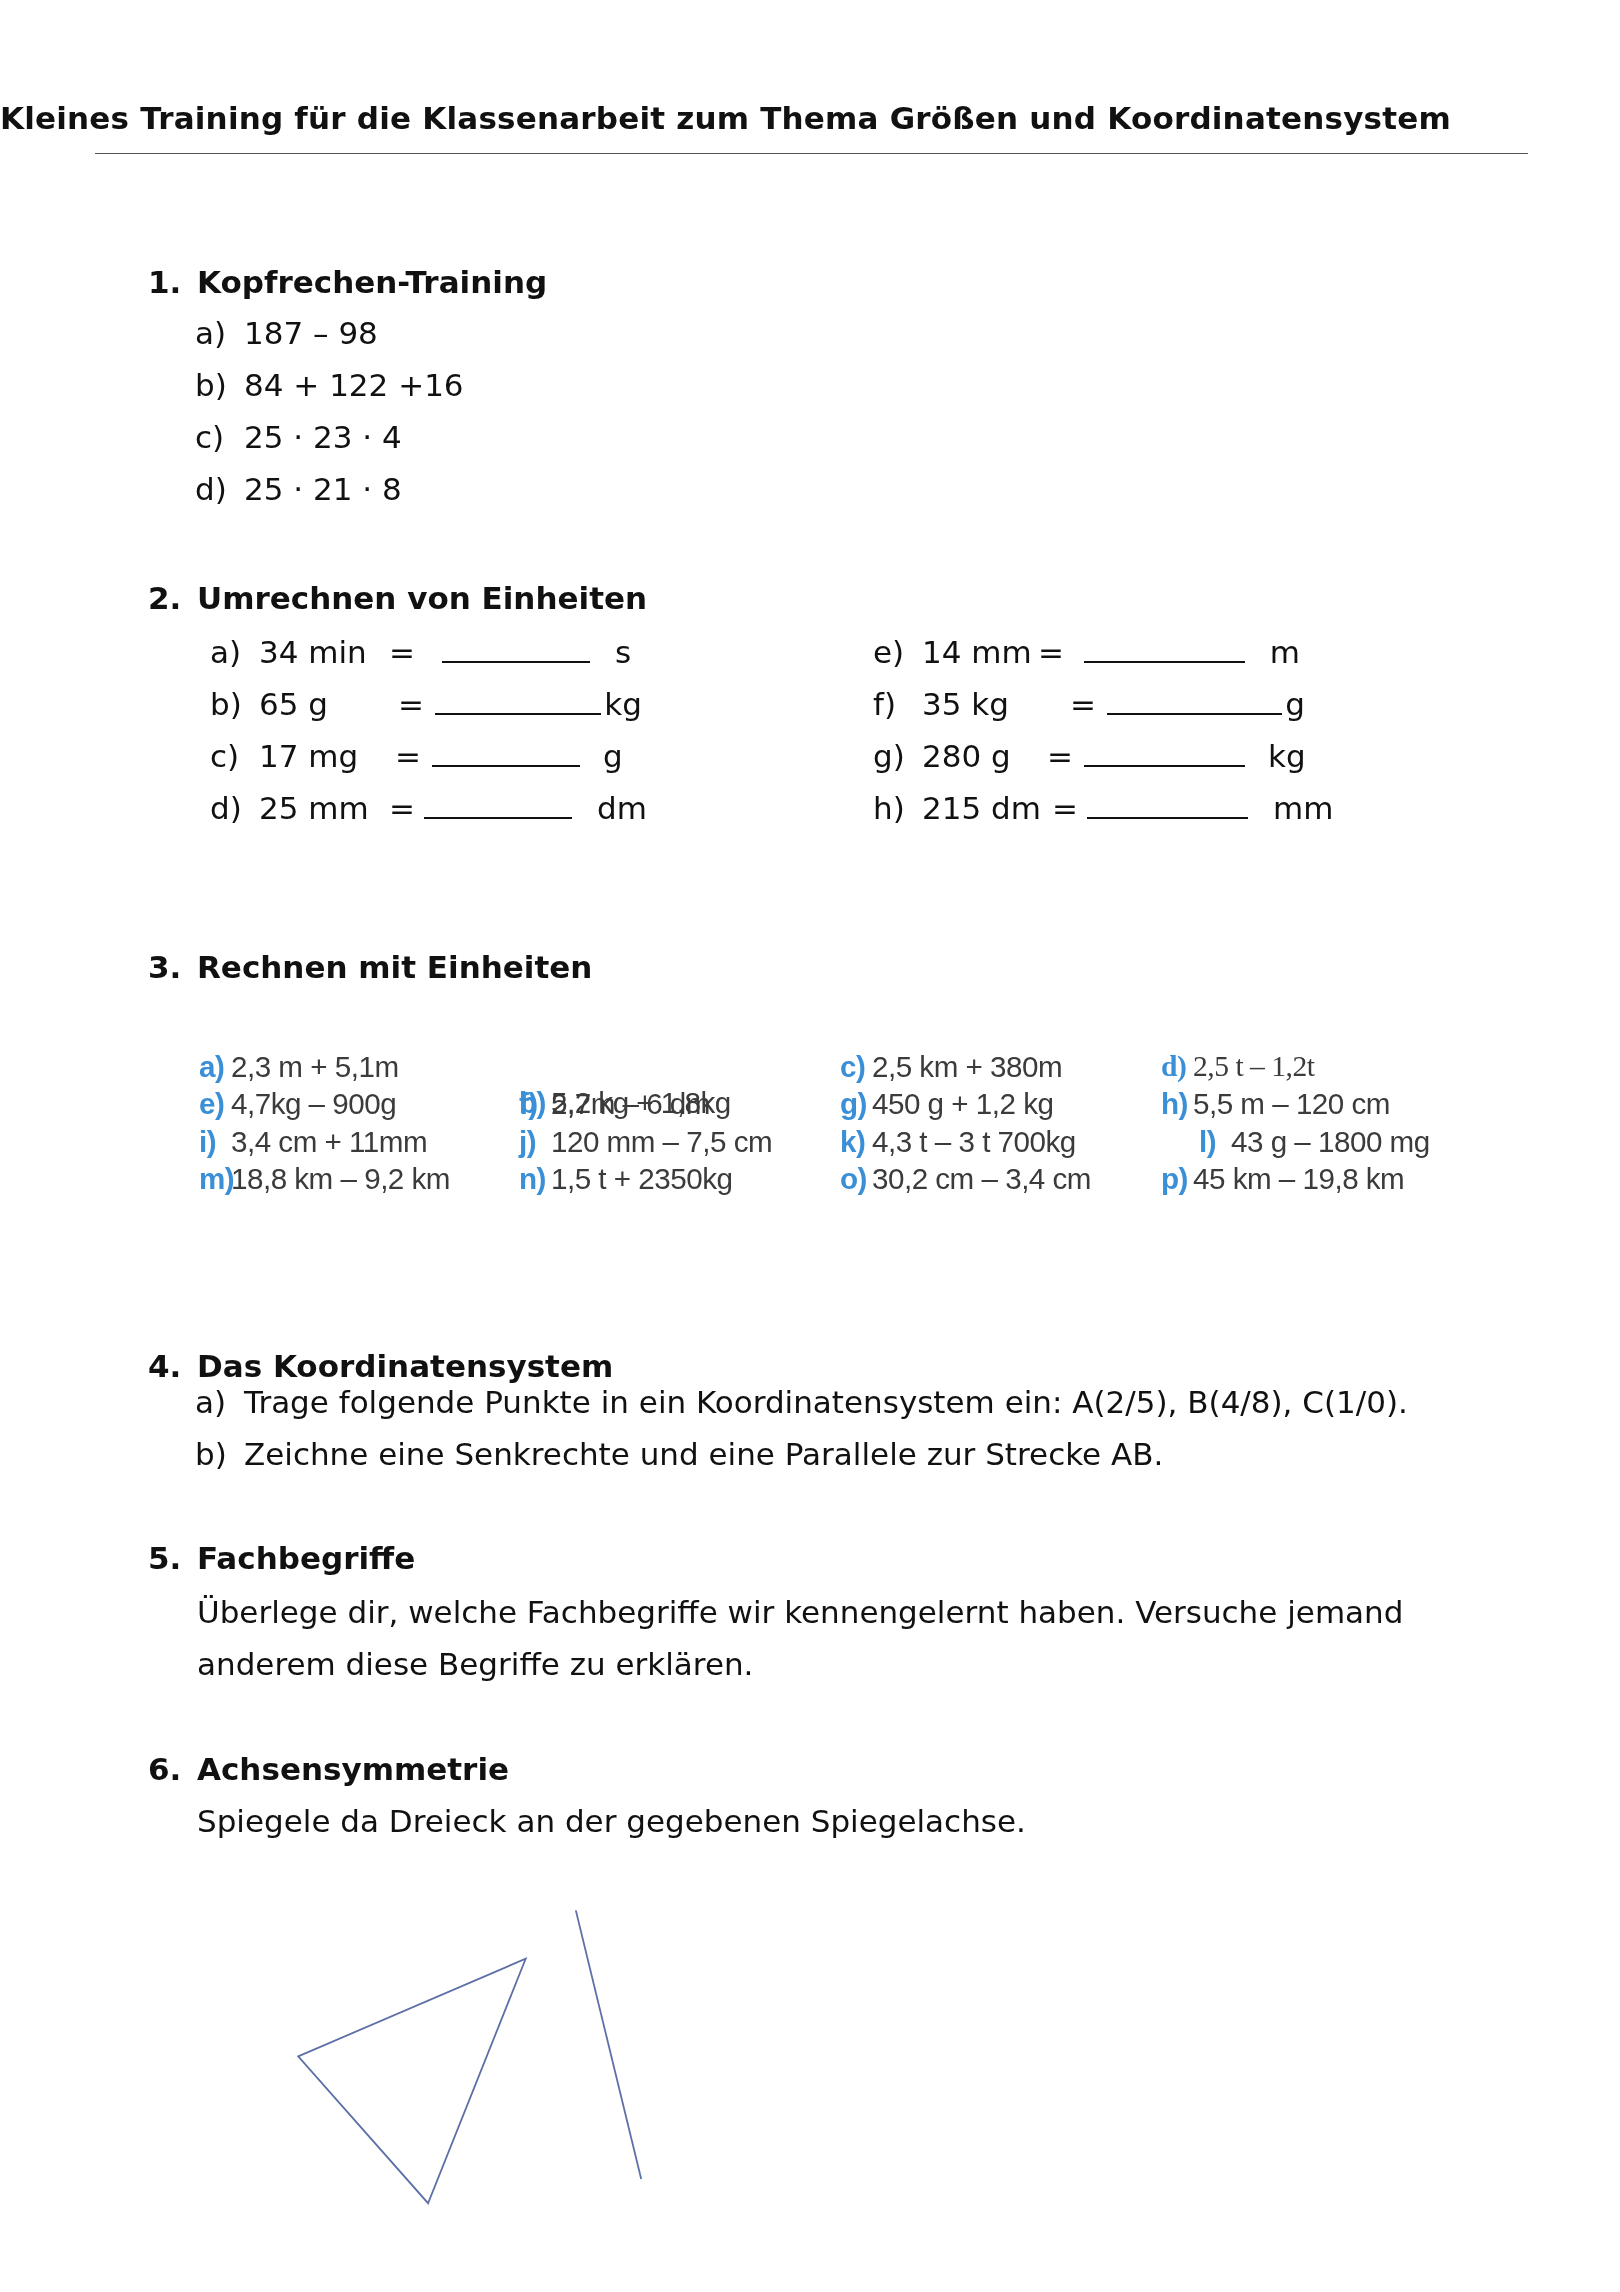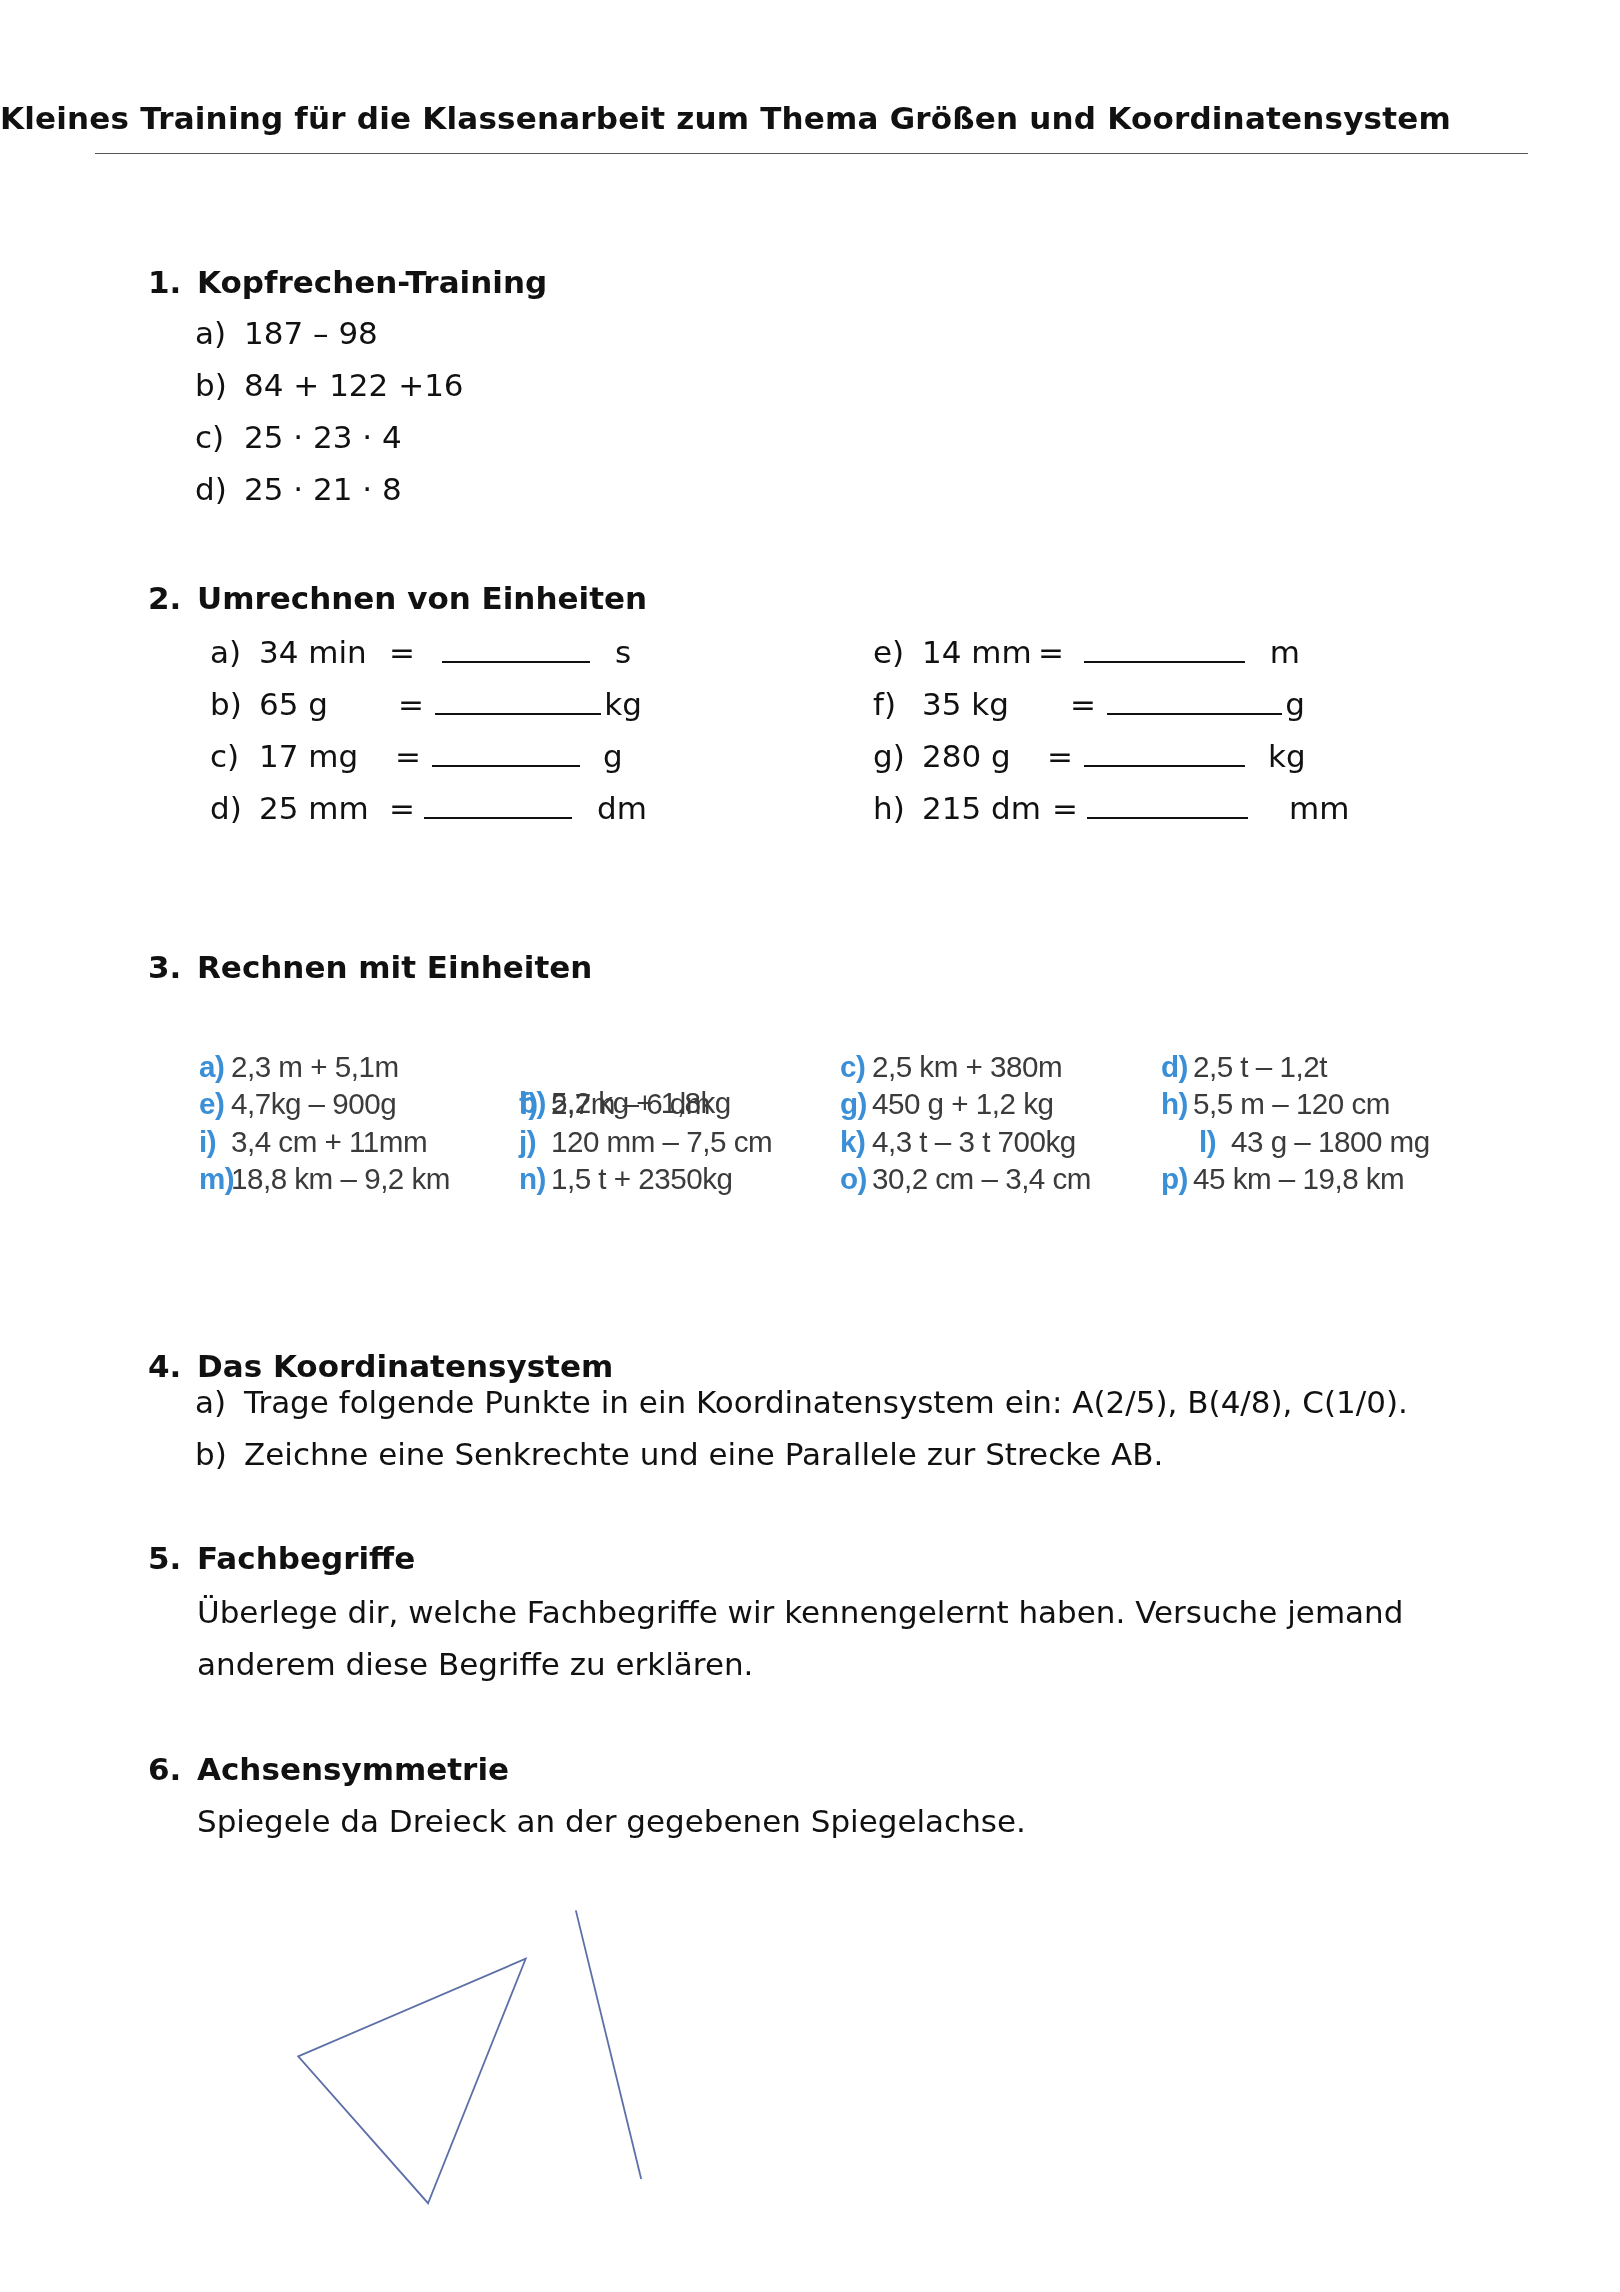--- a/index.html
+++ b/index.html
@@ -51,41 +51,41 @@
 <div class="abs t" style="left:873px; top:634px;">
   <span class="lab">e)</span><span style="display:inline-block;width:116px">14 mm</span><span>=</span><span class="blank" style="width:161px;margin-left:19.7px"></span><span style="margin-left:16px">m</span>
 </div>
 <div class="abs t" style="left:873px; top:686px;">
   <span class="lab">f)</span><span style="display:inline-block;width:148px">35 kg</span><span>=</span><span class="blank" style="width:175px;margin-left:10.7px;margin-right:3.6px"></span><span>g</span>
 </div>
 <div class="abs t" style="left:873px; top:738px;">
   <span class="lab">g)</span><span style="display:inline-block;width:125px">280 g</span><span>=</span><span class="blank" style="width:161px;margin-left:10.7px"></span><span style="margin-left:14.3px">kg</span>
 </div>
 <div class="abs t" style="left:873px; top:790px;">
-  <span class="lab">h)</span><span style="display:inline-block;width:130px">215 dm</span><span>=</span><span class="blank" style="width:161px;margin-left:9px"></span><span style="margin-left:32px">mm</span>
+  <span class="lab">h)</span><span style="display:inline-block;width:130px">215 dm</span><span>=</span><span class="blank" style="width:161px;margin-left:9px"></span><span style="margin-left:16px">mm</span>
 </div>
 
 <div class="abs h" style="left:148px; top:949px;">
   <span class="num">3.</span><span>Rechnen mit Einheiten</span>
 </div>
 
 <div id="s3grid">
     <div class="abs cr" style="left: 199px; top: 1050px;"><span class="k" style="display: inline-block; width: 32px;">a)</span><span>2,3 m + 5,1m</span></div>
     <div class="abs cr" style="left: 199px; top: 1087px;"><span class="k" style="display: inline-block; width: 32px;">e)</span><span>4,7kg – 900g</span></div>
     <div class="abs cr" style="left: 199px; top: 1125px;"><span class="k" style="display: inline-block; width: 32px;">i)</span><span>3,4 cm + 11mm</span></div>
     <div class="abs cr" style="left: 199px; top: 1162px;"><span class="k" style="display: inline-block; width: 32px;">m)</span><span>18,8 km – 9,2 km</span></div>
     <div class="abs cr" style="left: 519px; top: 1050px; margin-top: 36px;"><span class="k" style="display: inline-block; width: 32px;">b)</span><span>5,2 kg + 1,8kg</span></div>
     <div class="abs cr" style="left: 519px; top: 1087px;"><span class="k" style="display: inline-block; width: 32px;">f)</span><span>2,7m – 6 dm</span></div>
     <div class="abs cr" style="left: 519px; top: 1125px;"><span class="k" style="display: inline-block; width: 32px;">j)</span><span>120 mm – 7,5 cm</span></div>
     <div class="abs cr" style="left: 519px; top: 1162px;"><span class="k" style="display: inline-block; width: 32px;">n)</span><span>1,5 t + 2350kg</span></div>
     <div class="abs cr" style="left: 840px; top: 1050px;"><span class="k" style="display: inline-block; width: 32px;">c)</span><span>2,5 km + 380m</span></div>
     <div class="abs cr" style="left: 840px; top: 1087px;"><span class="k" style="display: inline-block; width: 32px;">g)</span><span>450 g + 1,2 kg</span></div>
     <div class="abs cr" style="left: 840px; top: 1125px;"><span class="k" style="display: inline-block; width: 32px;">k)</span><span>4,3 t – 3 t 700kg</span></div>
     <div class="abs cr" style="left: 840px; top: 1162px;"><span class="k" style="display: inline-block; width: 32px;">o)</span><span>30,2 cm – 3,4 cm</span></div>
-    <div class="abs cr" style="left: 1161px; top: 1050px;"><span class="k" style="display: inline-block; width: 32px;">d)</span><span>2,5 t – 1,2t</span></div>
+    <div class="abs cr" style="left: 1161px; top: 1050px; font-family: Liberation Serif, serif;"><span class="k" style="display: inline-block; width: 32px;">d)</span><span>2,5 t – 1,2t</span></div>
     <div class="abs cr" style="left: 1161px; top: 1087px;"><span class="k" style="display: inline-block; width: 32px;">h)</span><span>5,5 m – 120 cm</span></div>
     <div class="abs cr" style="left: 1161px; top: 1125px; margin-left: 38px;"><span class="k" style="display: inline-block; width: 32px;">l)</span><span>43 g – 1800 mg</span></div>
     <div class="abs cr" style="left: 1161px; top: 1162px;"><span class="k" style="display: inline-block; width: 32px;">p)</span><span>45 km – 19,8 km</span></div>
   </div>
 
 <div class="abs h" style="left:148px; top:1330px;margin-top:18px;">
   <span class="num">4.</span><span>Das Koordinatensystem</span>
 </div>
 <div class="abs t" style="left:195px; top:1384px;"><span class="lab">a)</span><span>Trage folgende Punkte in ein Koordinatensystem ein: A(2/5), B(4/8), C(1/0).</span></div>
 <div class="abs t" style="left:195px; top:1436px;"><span class="lab">b)</span><span>Zeichne eine Senkrechte und eine Parallele zur Strecke AB.</span></div>

